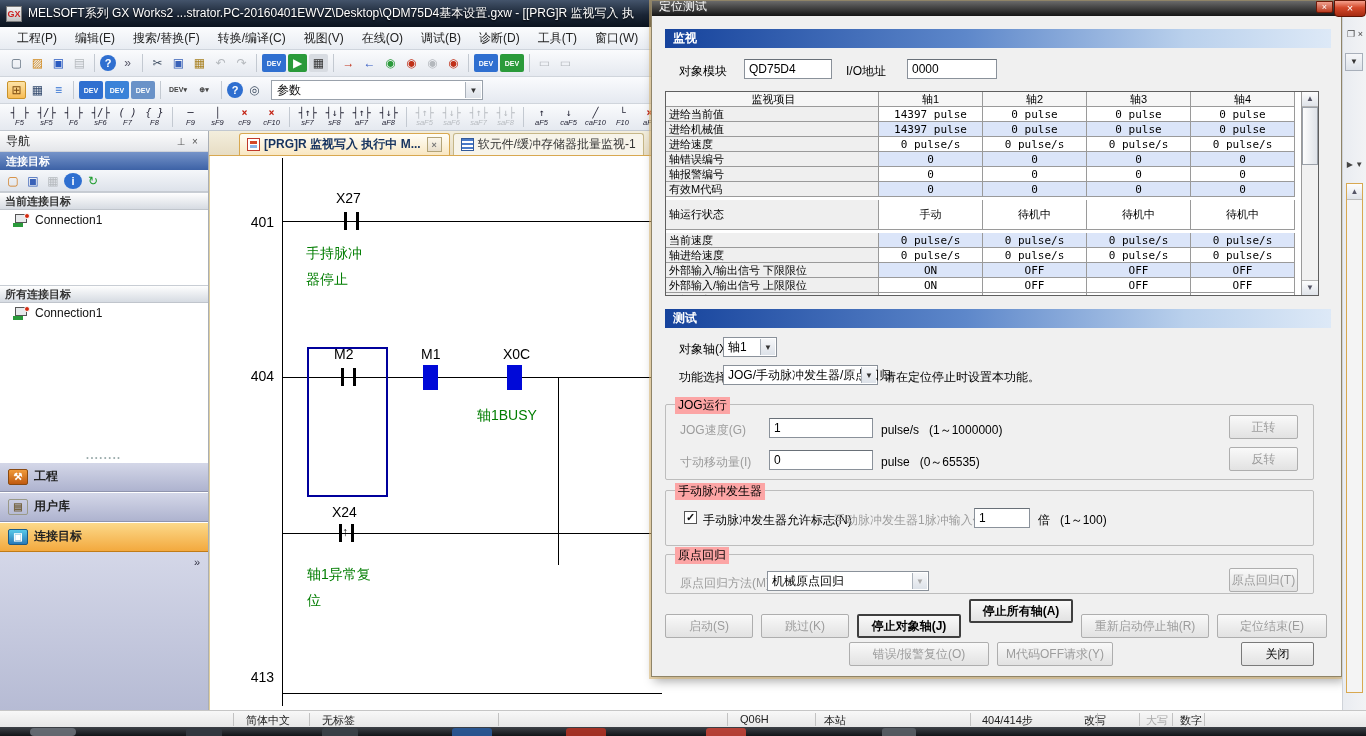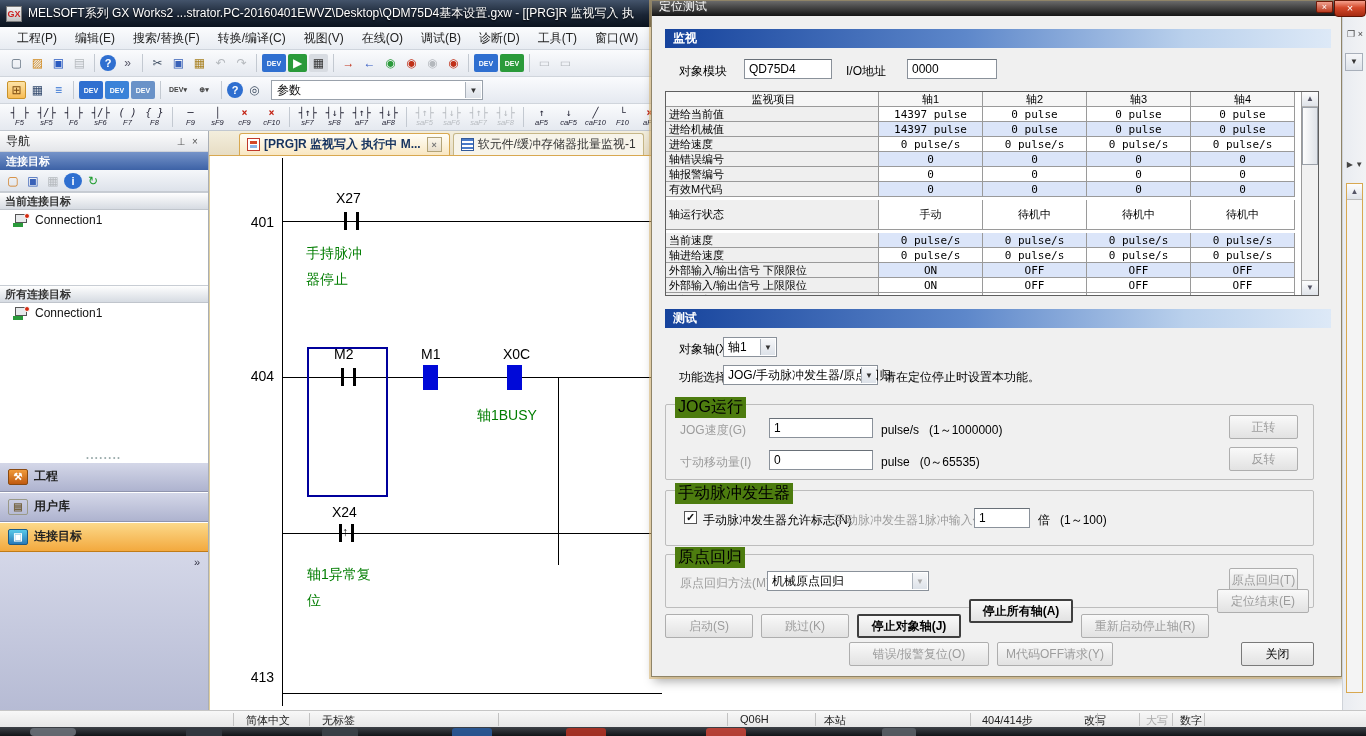--- a/index.html
+++ b/index.html
@@ -112,21 +112,21 @@
 .dlbl{position:absolute;font-size:12px;color:#000;white-space:nowrap}
 .glbl{position:absolute;font-size:12px;color:#9c9c9c;white-space:nowrap}
 .dinput{position:absolute;height:20px;background:#fff;border:1px solid #8a919a;border-top-color:#697078;font-size:12px;padding:2px 4px;font-family:"Liberation Sans",sans-serif;color:#000}
 .dcombo{position:absolute;height:20px;background:#fff;border:1px solid #8a919a;font-size:12px;display:flex;align-items:center;padding-left:4px;color:#000;white-space:nowrap}
 .dcombo .carr{position:absolute;right:1px;top:1px;bottom:1px;width:15px;background:linear-gradient(#f6f7f9,#dde2e9);border-left:1px solid #aab1ba;display:flex;align-items:center;justify-content:center;font-size:8px;color:#333}
 .dcombo.dis .carr{color:#aaa}
 .dbtn{position:absolute;height:24px;background:linear-gradient(#f9f9f9,#e2e2e2);border:1px solid #aeaeae;border-radius:2px;font-size:12px;color:#9c9c9c;display:flex;align-items:center;justify-content:center;white-space:nowrap}
 .dbtn.on{color:#000;border-color:#7a7a7a}
 .dbtn.strong{border:2px solid #3f3f3f;font-weight:bold}
 .group{position:absolute;left:13px;width:649px;border:1px solid #bdbdbd;border-radius:2px}
-.gtitle{position:absolute;top:-8px;left:9px;background:#4d7c0f;padding:0 3px;font-size:16px;color:#000}
+.gtitle{position:absolute;top:-8px;left:9px;background:#fca5a5;padding:0 3px;font-size:12px;color:#000}
 .cb{position:absolute;width:13px;height:13px;background:#fff;border:1px solid #555;font-size:11px;line-height:11px;text-align:center;color:#111;font-weight:bold}
 
 .montable{position:absolute;left:13px;top:90px;width:654px;height:205px;border:1px solid #5f5f5f;background:#fff;overflow:hidden;font-size:11px}
 .mrow{display:flex;height:15px}
 .mrow.tall{height:30px;margin-top:3px;margin-bottom:3px}
 .mc{border-right:1px solid #9a9a9a;border-bottom:1px solid #9a9a9a;display:flex;align-items:center;overflow:hidden;white-space:nowrap;flex:none}
 .mlabel{width:213px;background:#efefef;padding-left:3px;color:#000}
 .mval{width:104px;justify-content:center;font-family:"DejaVu Sans Mono",monospace;font-size:11px;color:#000;background:#fff}
 .mrow.blue .mval{background:#dbe5f9}
 .mhead .mc{background:#f6f6f6;justify-content:center;font-family:"Liberation Sans",sans-serif}
@@ -650,36 +650,36 @@
 
     <div class="group" style="top:489px;height:56px">
       <div class="gtitle">手动脉冲发生器</div>
       <div class="cb" style="left:18px;top:20px">✓</div>
       <div class="dlbl" style="left:37px;top:21px">手动脉冲发生器允许标志(N)</div>
       <div class="glbl" style="left:168px;top:21px">手动脉冲发生器1脉冲输入倍率(P)</div>
       <div class="dinput" style="left:308px;top:17px;width:56px">1</div>
       <div class="dlbl" style="left:372px;top:21px;white-space:pre">倍   (1～100)</div>
     </div>
 
-    <div class="group" style="top:553px;height:54px">
+    <div class="group" style="top:553px;height:40px">
       <div class="gtitle">原点回归</div>
       <div class="glbl" style="left:14px;top:20px">原点回归方法(M)</div>
       <div class="dcombo dis" style="left:101px;top:16px;width:162px">
         <span>机械原点回归</span>
         <span class="carr">▼</span>
       </div>
       <div class="dbtn" style="left:563px;top:13px;width:69px">原点回归(T)</div>
     </div>
 
     <div class="dbtn" style="left:13px;top:613px;width:88px">启动(S)</div>
     <div class="dbtn" style="left:109px;top:613px;width:88px">跳过(K)</div>
     <div class="dbtn on strong" style="left:205px;top:613px;width:104px">停止对象轴(J)</div>
     <div class="dbtn on strong" style="left:317px;top:598px;width:104px">停止所有轴(A)</div>
     <div class="dbtn" style="left:429px;top:613px;width:128px">重新启动停止轴(R)</div>
-    <div class="dbtn" style="left:565px;top:588px;width:92px">定位结束(E)</div>
+    <div class="dbtn" style="left:565px;top:613px;width:110px">定位结束(E)</div>
 
     <div class="dbtn" style="left:197px;top:641px;width:140px">错误/报警复位(O)</div>
     <div class="dbtn" style="left:345px;top:641px;width:116px">M代码OFF请求(Y)</div>
     <div class="dbtn on" style="left:589px;top:641px;width:73px">关闭</div>
   </div>
 
   <div class="statusbar">
     <span class="s1">简体中文</span>
     <span class="s2">无标签</span>
     <span class="s3">Q06H</span>

